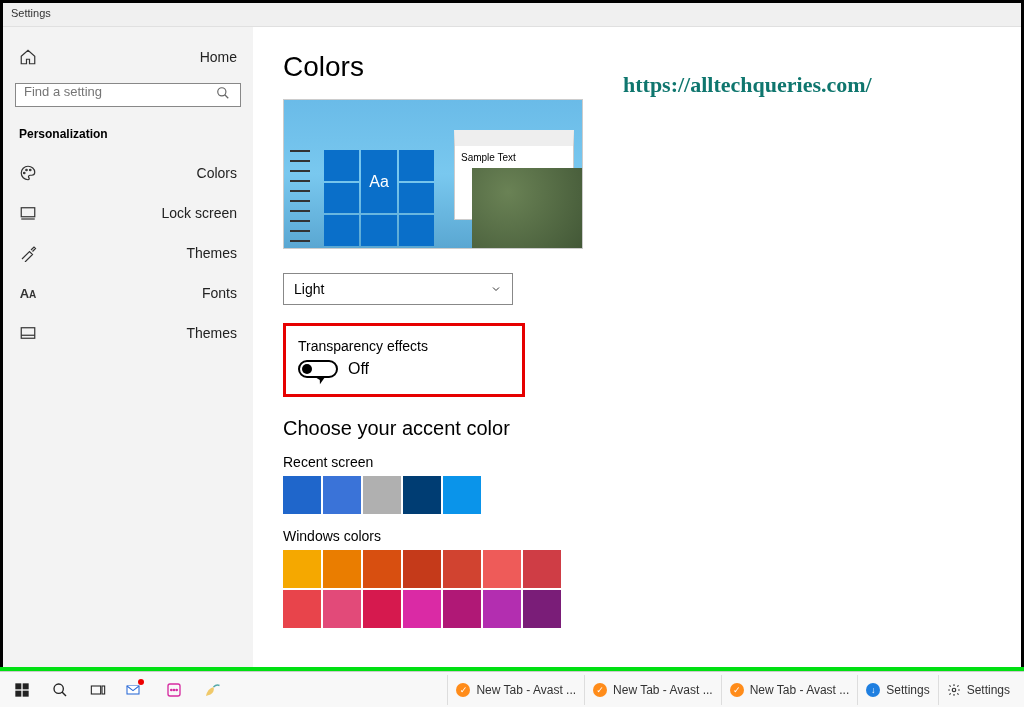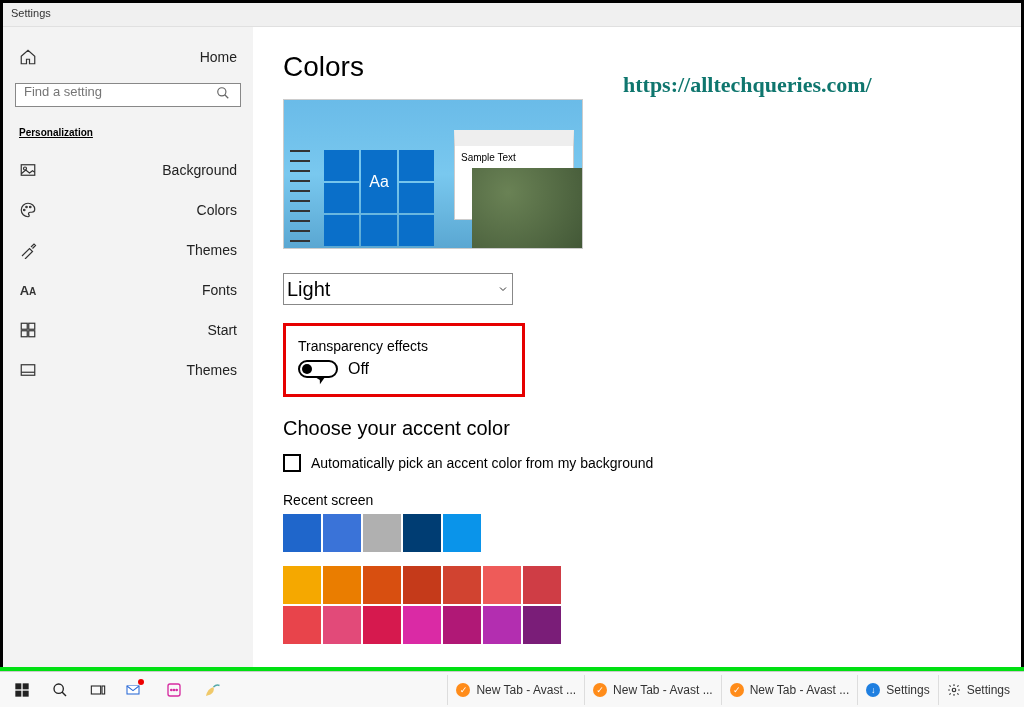--- a/index.html
+++ b/index.html
@@ -4,34 +4,34 @@
 <style>
 * { margin: 0; padding: 0; box-sizing: border-box; font-family: "Segoe UI", Arial, sans-serif; }
 body { width: 1024px; height: 707px; background: #fff; position: relative; overflow: hidden; }
 .frame { position: absolute; top: 0; left: 0; right: 0; bottom: 36px; border: 3px solid #000; background: #fff; }
 .titlebar { height: 24px; padding: 4px 8px; font-size: 11px; color: #333; background: #f0f0f0; border-bottom: 1px solid #e0e0e0; }
 .content { display: flex; height: calc(100% - 24px); }
 .sidebar { width: 250px; background: #f3f3f3; padding: 10px 0; display: flex; flex-direction: column; }
 .home-row, .nav-item { display: flex; align-items: center; height: 40px; padding: 0 16px; font-size: 14px; color: #222; cursor: pointer; gap: 26px; justify-content: space-between; }
 .search-box { margin: 6px 12px 12px 12px; height: 24px; border: 1px solid #888; background: #fff; display: flex; align-items: flex-start; padding: 0 8px; justify-content: space-between; }
 .search-box input { border: none; outline: none; font-size: 13px; background: transparent; flex: 1; color: #666; }
-.section-label { font-size: 10px; font-weight: 600; padding: 8px 16px 12px 16px; text-decoration: underline; }
+.section-label { font-size: 12px; font-weight: 600; padding: 8px 16px 12px 16px; }
 .icon { width: 18px; height: 18px; display: inline-flex; align-items: center; justify-content: center; color: #333; flex-shrink:0;}
 .main { flex: 1; padding: 24px 40px 20px 30px; overflow-y: auto; position: relative; }
 h1.page-title { font-size: 28px; font-weight: 400; margin-bottom: 16px; }
 .watermark { position: absolute; top: 30px; left: 370px; color: #0f766e; font-weight: bold; font-family: Georgia, serif; font-size: 22px; margin-top: 15px; }
 .preview { width: 300px; height: 150px; margin-bottom: 24px; position: relative; background: linear-gradient(180deg,#6abbe8 0%,#79c8ef 50%,#5aa7d2 100%); border:1px solid #ccc; overflow:hidden;}
 .preview .strip { position:absolute; left:6px; top:50px; width:20px; height:96px; background: repeating-linear-gradient(#333 0 2px, transparent 2px 10px);}
 .preview .tiles { position:absolute; left:40px; top:50px; width:110px; height:96px; display:grid; grid-template-columns:repeat(3,1fr); grid-template-rows:repeat(3,1fr); gap:2px;}
 .preview .tiles div{ background:#0a6fc9;}
 .preview .tiles .aa{ grid-column:2; grid-row:1/3; display:flex; align-items:center; justify-content:center; color:#fff; font-size:16px;}
 .preview .window { position:absolute; top:30px; left:170px; width:120px; height:90px; background:#fff; border:1px solid #ccc; border-top:16px solid #eee; padding:6px; font-size:10px;}
 .preview .land{ position:absolute; right:-10px; bottom:0; width:120px; height:80px; background:radial-gradient(circle at 30% 30%,#6a8255,#3f5434);}
 .field-label { font-size: 14px; margin-bottom: 6px; }
-.dropdown { width: 230px; height: 32px; border: 1px solid #888; display: flex; align-items: center; justify-content: space-between; padding: 0 3px; font-size: 20px; margin-bottom: 18px; cursor:pointer;}
+.dropdown { width: 230px; height: 32px; border: 1px solid #888; display: flex; align-items: center; justify-content: space-between; padding: 0 10px; font-size: 14px; margin-bottom: 18px; cursor:pointer;}
 .redbox { border: 3px solid #e60000; padding: 12px 12px 16px 12px; width: 242px; margin-bottom: 18px; }
 .toggle-row { display: flex; align-items: center; gap: 10px; margin-top: 6px; }
 .toggle { width: 40px; height: 18px; border: 2px solid #000; border-radius: 10px; position: relative; background:#fff;}
 .toggle .knob { width: 10px; height: 10px; background: #000; border-radius: 50%; position: absolute; top: 2px; left: 2px; }
 .cursor-arrow{position:absolute; top:10px; left:16px; transform:rotate(-30deg); font-size:12px;}
 h2.subheading { font-size: 20px; font-weight: 400; margin: 20px 0 14px 0; }
 .check-row { display: flex; align-items: center; gap: 10px; font-size: 14px; margin-bottom: 20px; }
 .checkbox { width: 18px; height: 18px; border: 2px solid #000; }
 .swatch-label { font-size: 14px; margin: 6px 0; }
 .swatch-row { display: flex; flex-wrap: wrap; gap: 2px; margin-bottom: 14px; width: 310px;}
@@ -67,63 +67,51 @@
               <circle cx="10" cy="10" r="7"></circle>
               <line x1="15" y1="15" x2="21" y2="21"></line>
             </svg>
         </span>
       </div>
       <div class="section-label">Personalization</div>
 
       <div class="nav-item">
         <span class="icon">
             <svg width="18" height="18" viewBox="0 0 24 24" fill="none" stroke="#333" stroke-width="1.6">
-              <rect x="3" y="5" width="18" height="14"></rect>
-              <circle cx="8" cy="10" r="2"></circle>
-              <path d="M3 17 L9 12 L14 16 L18 13 L21 15"></path>
-            </svg>
-          </span>
-        <span>Background</span>
-      </div>
-      <div class="nav-item">
-        <span class="icon">
-            <svg width="18" height="18" viewBox="0 0 24 24" fill="none" stroke="#333" stroke-width="1.6">
               <path d="M12 3 a9 9 0 1 0 0 18 c2 0 2-2 1-3 s0-3 2-3 h2 a4 4 0 0 0 4-4 c0-4.5-4-8-9-8z"></path>
               <circle cx="7" cy="12" r="1"></circle>
               <circle cx="10" cy="8" r="1"></circle>
               <circle cx="15" cy="8" r="1"></circle>
             </svg>
           </span>
         <span>Colors</span>
       </div>
       <div class="nav-item">
         <span class="icon">
             <svg width="18" height="18" viewBox="0 0 24 24" fill="none" stroke="#333" stroke-width="1.6">
+              <rect x="3" y="5" width="18" height="12"></rect>
+              <line x1="3" y1="20" x2="21" y2="20"></line>
+            </svg>
+          </span>
+        <span>Lock screen</span>
+      </div>
+      <div class="nav-item">
+        <span class="icon">
+            <svg width="18" height="18" viewBox="0 0 24 24" fill="none" stroke="#333" stroke-width="1.6">
               <path d="M4 20 L14 10 L18 14 L8 24"></path>
               <path d="M16 8 L20 4 L22 6 L18 10"></path>
             </svg>
           </span>
         <span>Themes</span>
       </div>
       <div class="nav-item">
         <span class="icon">
             <span style="font-size:13px;font-weight:600;">A<span style="font-size:10px;">A</span></span>
           </span>
         <span>Fonts</span>
-      </div>
-      <div class="nav-item">
-        <span class="icon">
-            <svg width="18" height="18" viewBox="0 0 24 24" fill="none" stroke="#333" stroke-width="1.6">
-              <rect x="3" y="3" width="8" height="8"></rect>
-              <rect x="13" y="3" width="8" height="8"></rect>
-              <rect x="3" y="13" width="8" height="8"></rect>
-              <rect x="13" y="13" width="8" height="8"></rect>
-            </svg>
-          </span>
-        <span>Start</span>
       </div>
       <div class="nav-item">
         <span class="icon">
             <svg width="18" height="18" viewBox="0 0 24 24" fill="none" stroke="#333" stroke-width="1.6">
               <rect x="3" y="5" width="18" height="14"></rect>
               <line x1="3" y1="15" x2="21" y2="15"></line>
             </svg>
           </span>
         <span>Themes</span>
       </div>
@@ -163,34 +151,31 @@
         <div class="toggle-row">
           <div class="toggle">
             <div class="knob"></div>
             <span class="cursor-arrow">➤</span>
           </div>
           <span>Off</span>
         </div>
       </div>
 
       <h2 class="subheading">Choose your accent color</h2>
-      <div class="check-row">
-        <div class="checkbox"></div>
-        <span>Automatically pick an accent color from my background</span>
-      </div>
 
       <div class="swatch-label">Recent screen</div>
       <div class="swatch-row" id="recent-row">
           <div class="swatch" style="background: rgb(31, 102, 203);"></div>
           <div class="swatch" style="background: rgb(58, 115, 216);"></div>
           <div class="swatch" style="background: rgb(176, 176, 176);"></div>
           <div class="swatch" style="background: rgb(0, 61, 115);"></div>
           <div class="swatch" style="background: rgb(10, 148, 234);"></div>
         </div>
 
+      <div class="swatch-label">Windows colors</div>
       <div class="swatch-row" id="win-row">
           <div class="swatch" style="background: rgb(245, 168, 0);"></div>
           <div class="swatch" style="background: rgb(234, 125, 0);"></div>
           <div class="swatch" style="background: rgb(216, 79, 16);"></div>
           <div class="swatch" style="background: rgb(197, 58, 26);"></div>
           <div class="swatch" style="background: rgb(209, 67, 48);"></div>
           <div class="swatch" style="background: rgb(238, 91, 89);"></div>
           <div class="swatch" style="background: rgb(207, 61, 69);"></div>
           <div class="swatch" style="background: rgb(232, 68, 75);"></div>
           <div class="swatch" style="background: rgb(226, 74, 121);"></div>

